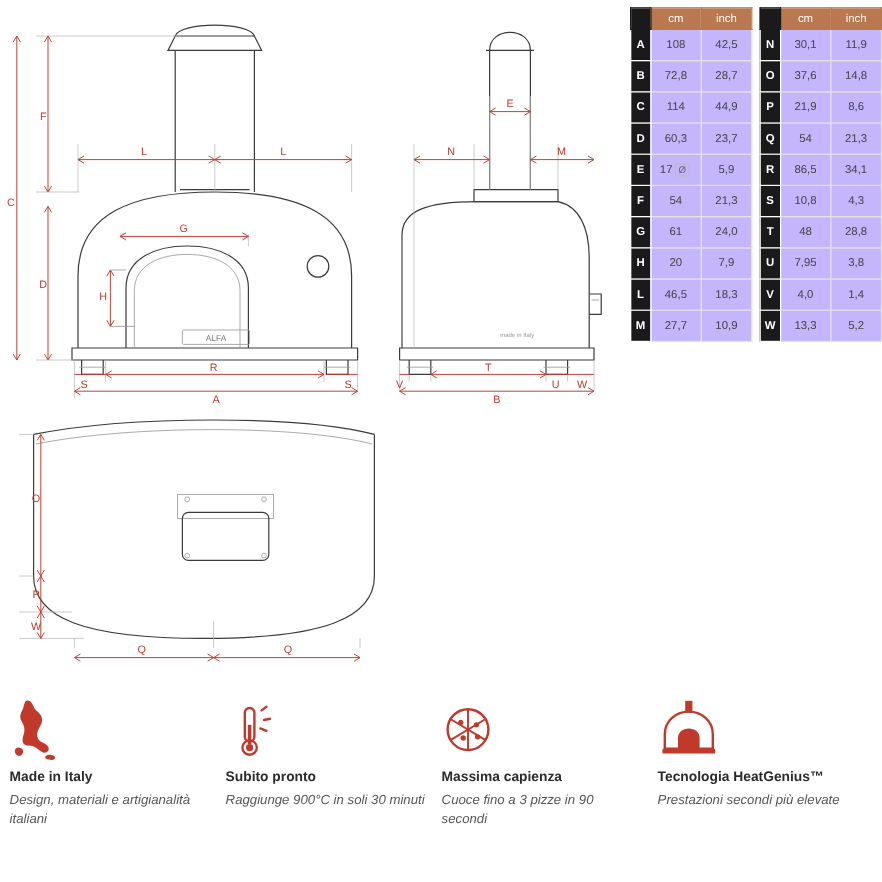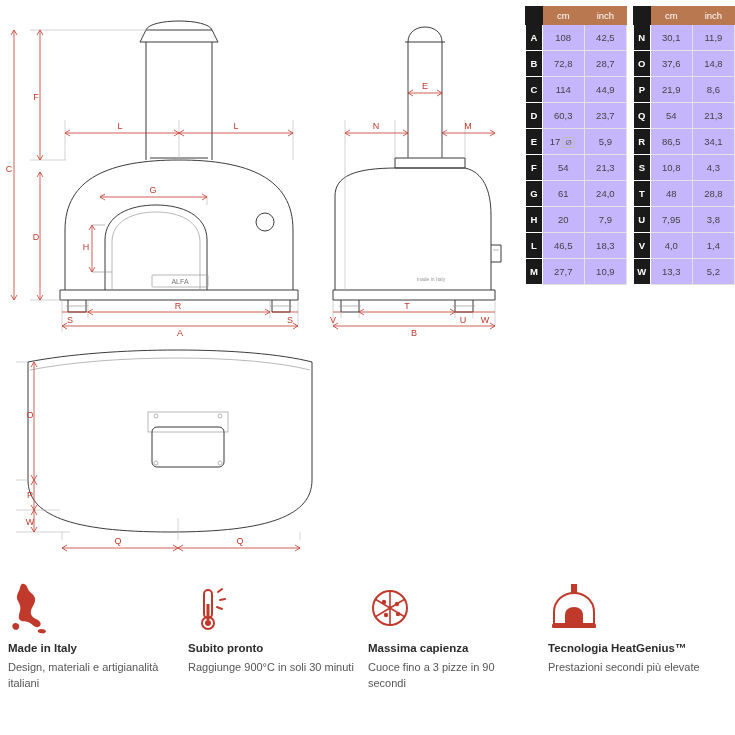--- a/index.html
+++ b/index.html
@@ -39,21 +39,21 @@
   }
   .hdr.blank{background:#1a1a1a;border:1px solid #1a1a1a !important;}
   .gap{width:7px;border:none !important;background:#ffffff;}
   .phi{display:inline-block;border:1px solid #bbb;border-radius:2px;padding:0 2px;font-size:8px;color:#666;margin:0 2px;}
 
   
   .features{position:absolute;left:8px;top:578px;width:720px;display:flex;gap:0;}
   .feat{width:180px;padding-right:14px;box-sizing:border-box;}
   .feat .ico{height:56px;display:flex;align-items:flex-end;}
   .feat h4{margin:8px 0 6px 0;font-size:11.5px;color:#2b2b2b;font-weight:bold;}
-  .feat p{margin:0;font-size:11px;line-height:1.45;color:#555;}
+  .feat p{margin:0;font-size:11px;line-height:1.45;color:#555;font-style:italic;}
 </style>
 </head>
 <body>
 
 <div class="wrap">
 
   <svg class="draw" width="520" height="350" viewBox="0 0 520 350">
 
     <g>
 

